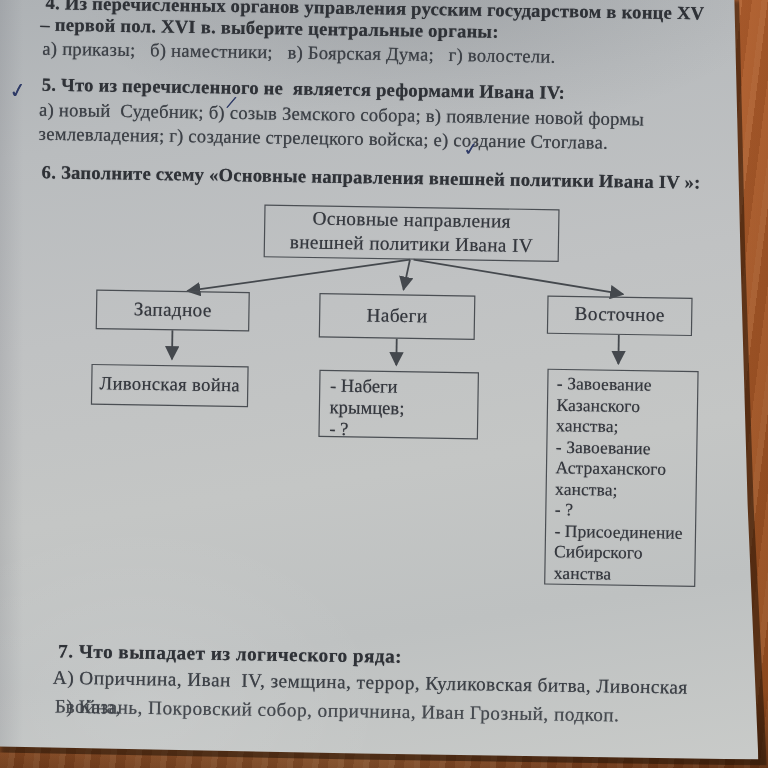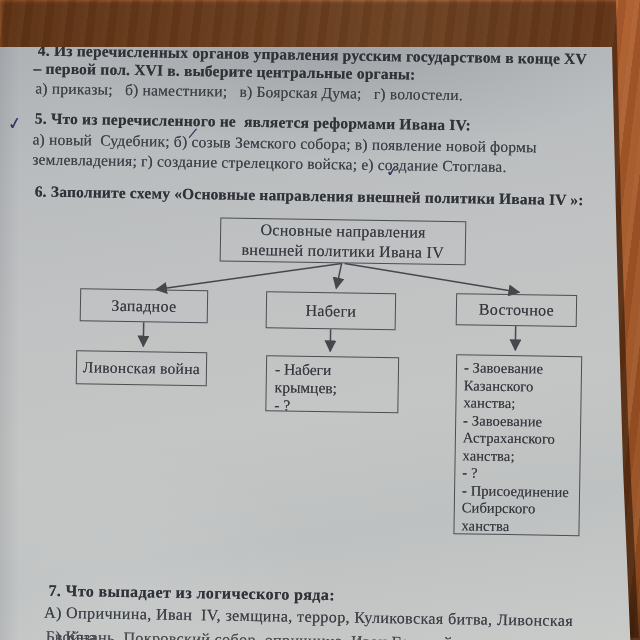--- a/index.html
+++ b/index.html
@@ -14,21 +14,21 @@
   
   .paper-shadow{position:absolute;inset:0;background:rgba(35,18,6,0.55);filter:blur(2px);
     clip-path:polygon(0 0,616px 0,621px 210px,628px 420px,639px 638px,298px 633px,0 627px);}
   
   .paper{position:absolute;inset:0;overflow:hidden;
     clip-path:polygon(0 0,612px 0,617px 210px,623px 420px,632px 633px,300px 628px,0 622px);
     background:
       radial-gradient(ellipse 420px 160px at 55% 0%, rgba(55,58,66,0.14), rgba(0,0,0,0) 70%),
       radial-gradient(ellipse 300px 220px at 18% 92%, rgba(255,255,255,0.10), rgba(0,0,0,0) 70%),
       linear-gradient(to right, rgba(70,70,82,0.12), rgba(0,0,0,0) 3%),
-      linear-gradient(171deg,#aeb2b5 0%,#b9bcbe 18%,#c0c2c3 40%,#c4c6c5 60%,#bec1c1 78%,#c9cbc9 100%); margin-top: 47px;}
+      linear-gradient(171deg,#aeb2b5 0%,#b9bcbe 18%,#c0c2c3 40%,#c4c6c5 60%,#bec1c1 78%,#c9cbc9 100%);}
   .content{position:absolute;inset:0;transform:rotate(0.9deg);transform-origin:0 0;}
   .t{position:absolute;white-space:pre;font-size:15.5px;color:#3c4046;letter-spacing:0.2px;
      text-shadow:0 0 0.6px rgba(52,56,64,0.75);}
   .b{font-weight:700;color:#2f3237;}
   .q7{font-size:16px;letter-spacing:0.4px;}
   .mark{position:absolute;color:#2e3a66;font-family:"DejaVu Sans",sans-serif;
         text-shadow:0 0 0.5px rgba(46,58,102,0.8);}
   
   .dbox{position:absolute;border:1.5px solid #4a4e53;color:#35383e;overflow:hidden;box-sizing:border-box;}
   .dcenter{display:flex;align-items:center;justify-content:center;text-align:center;

